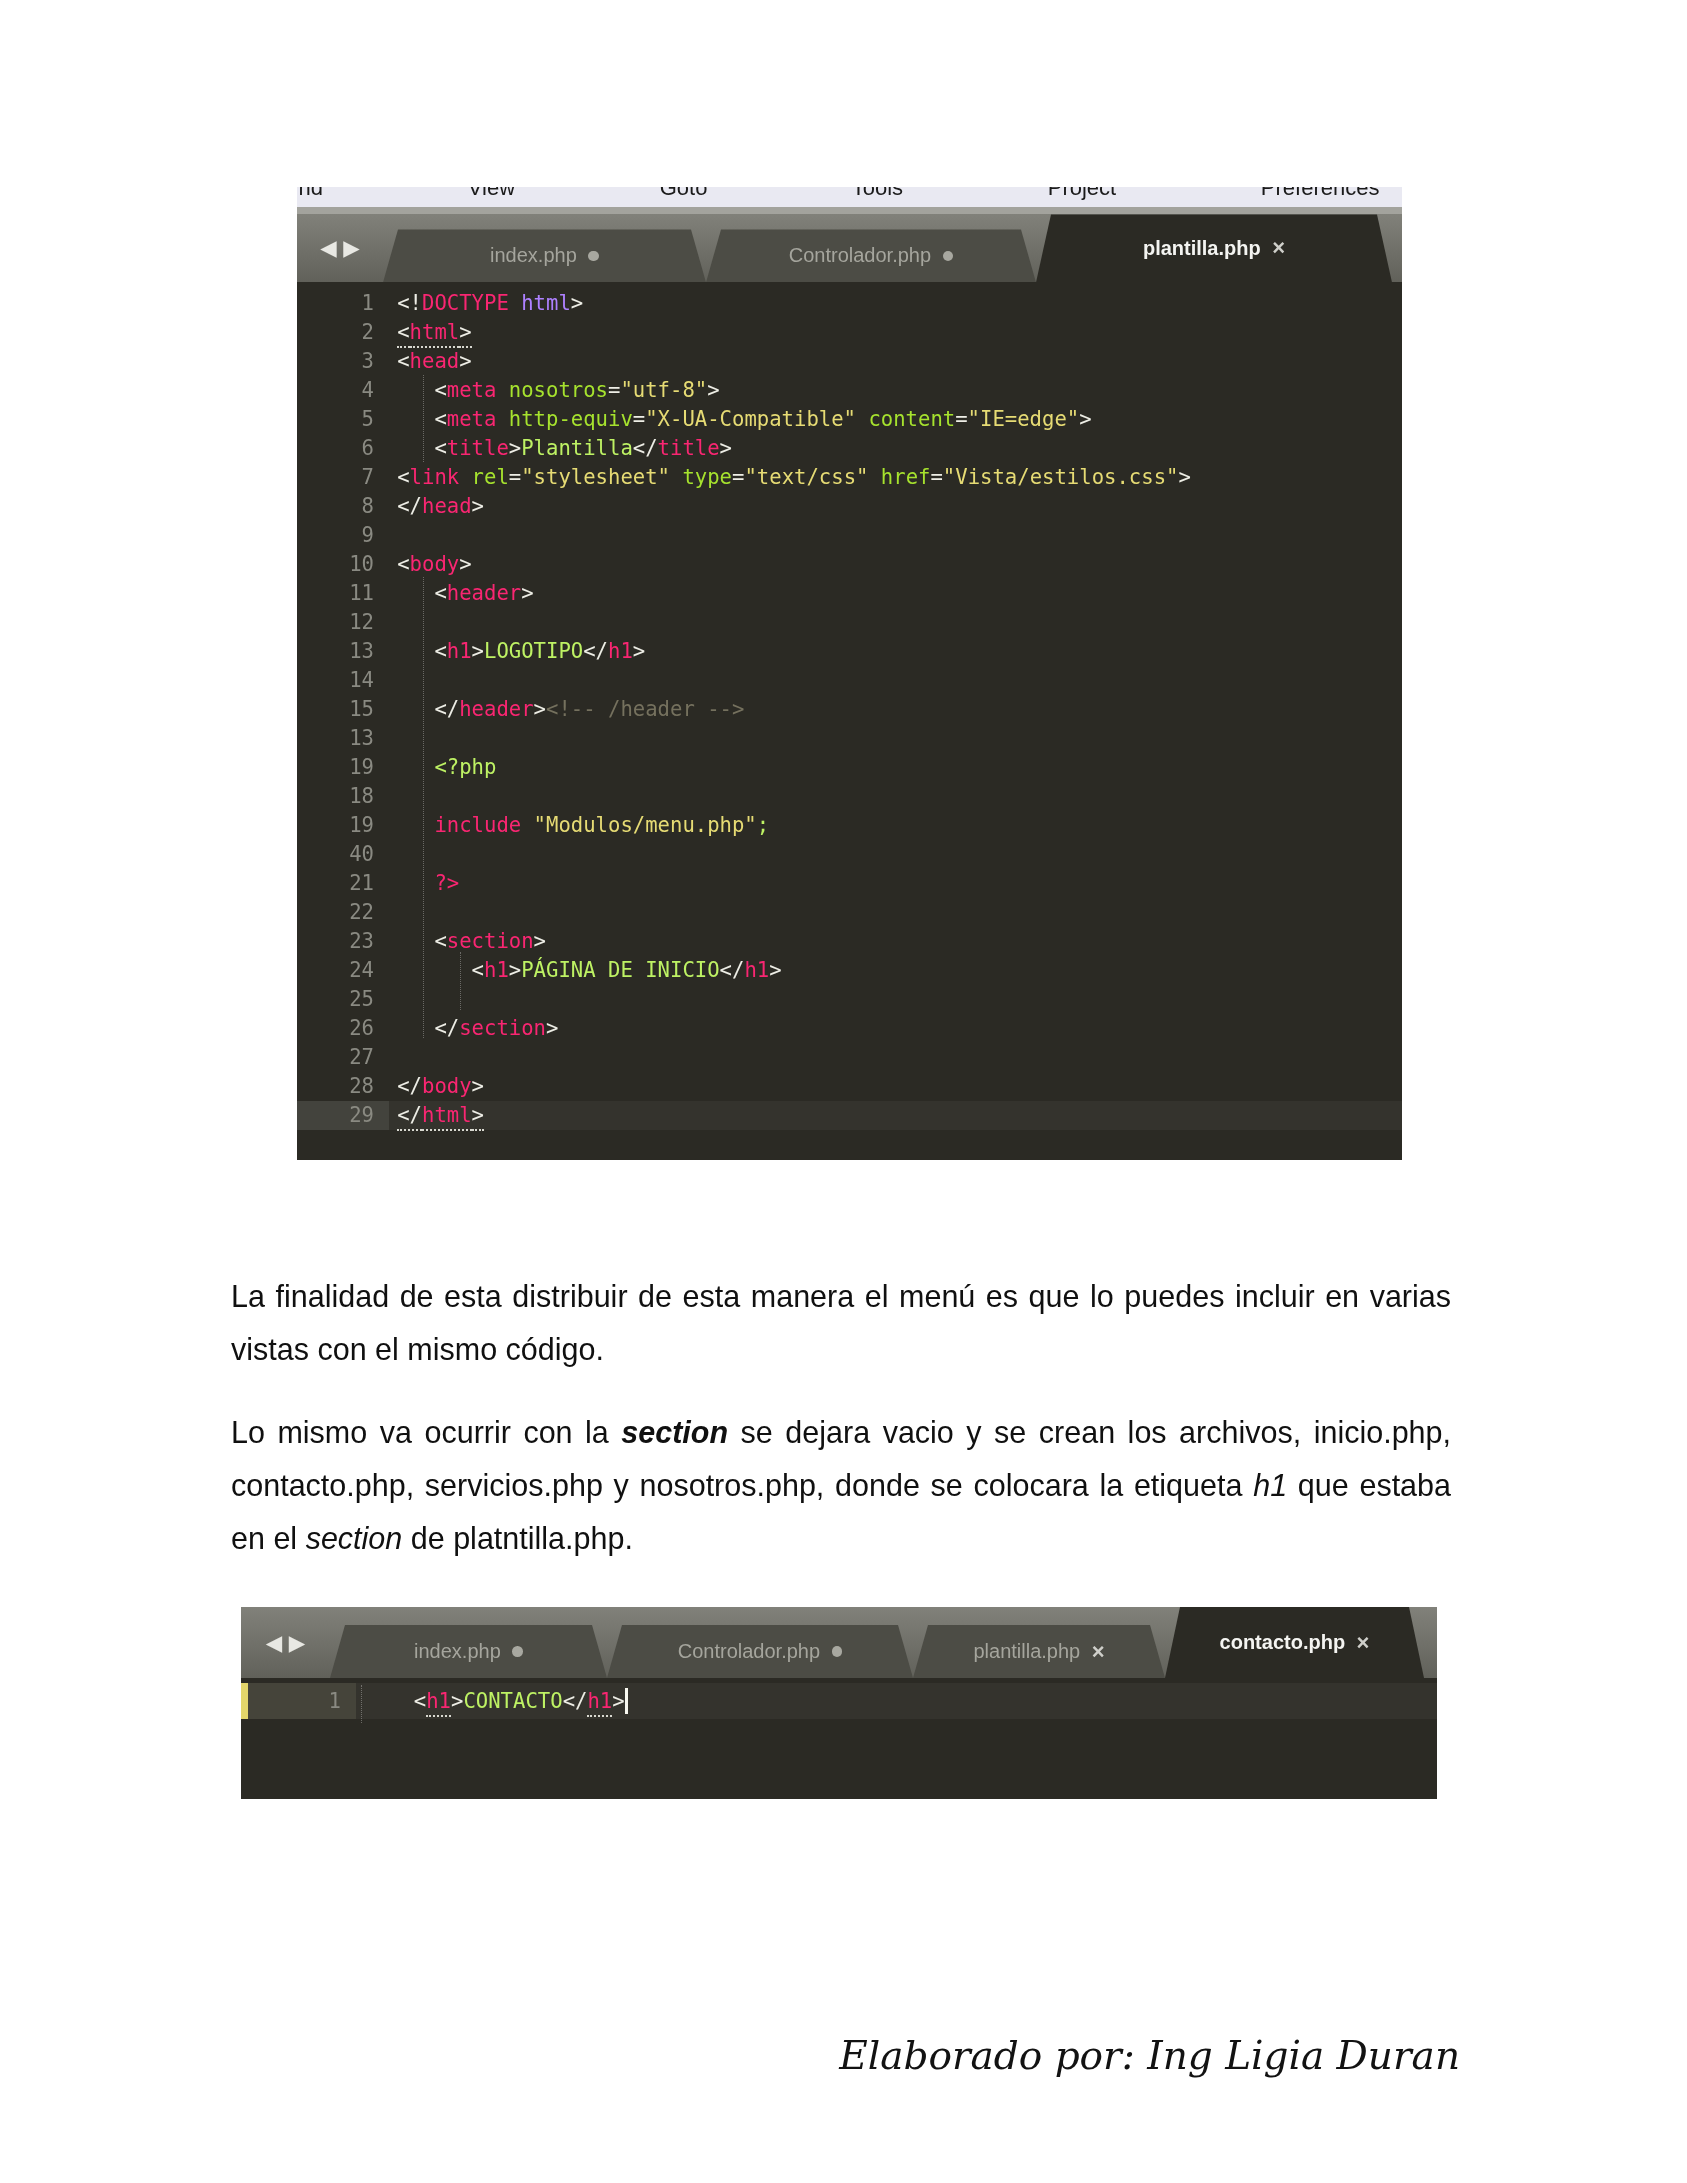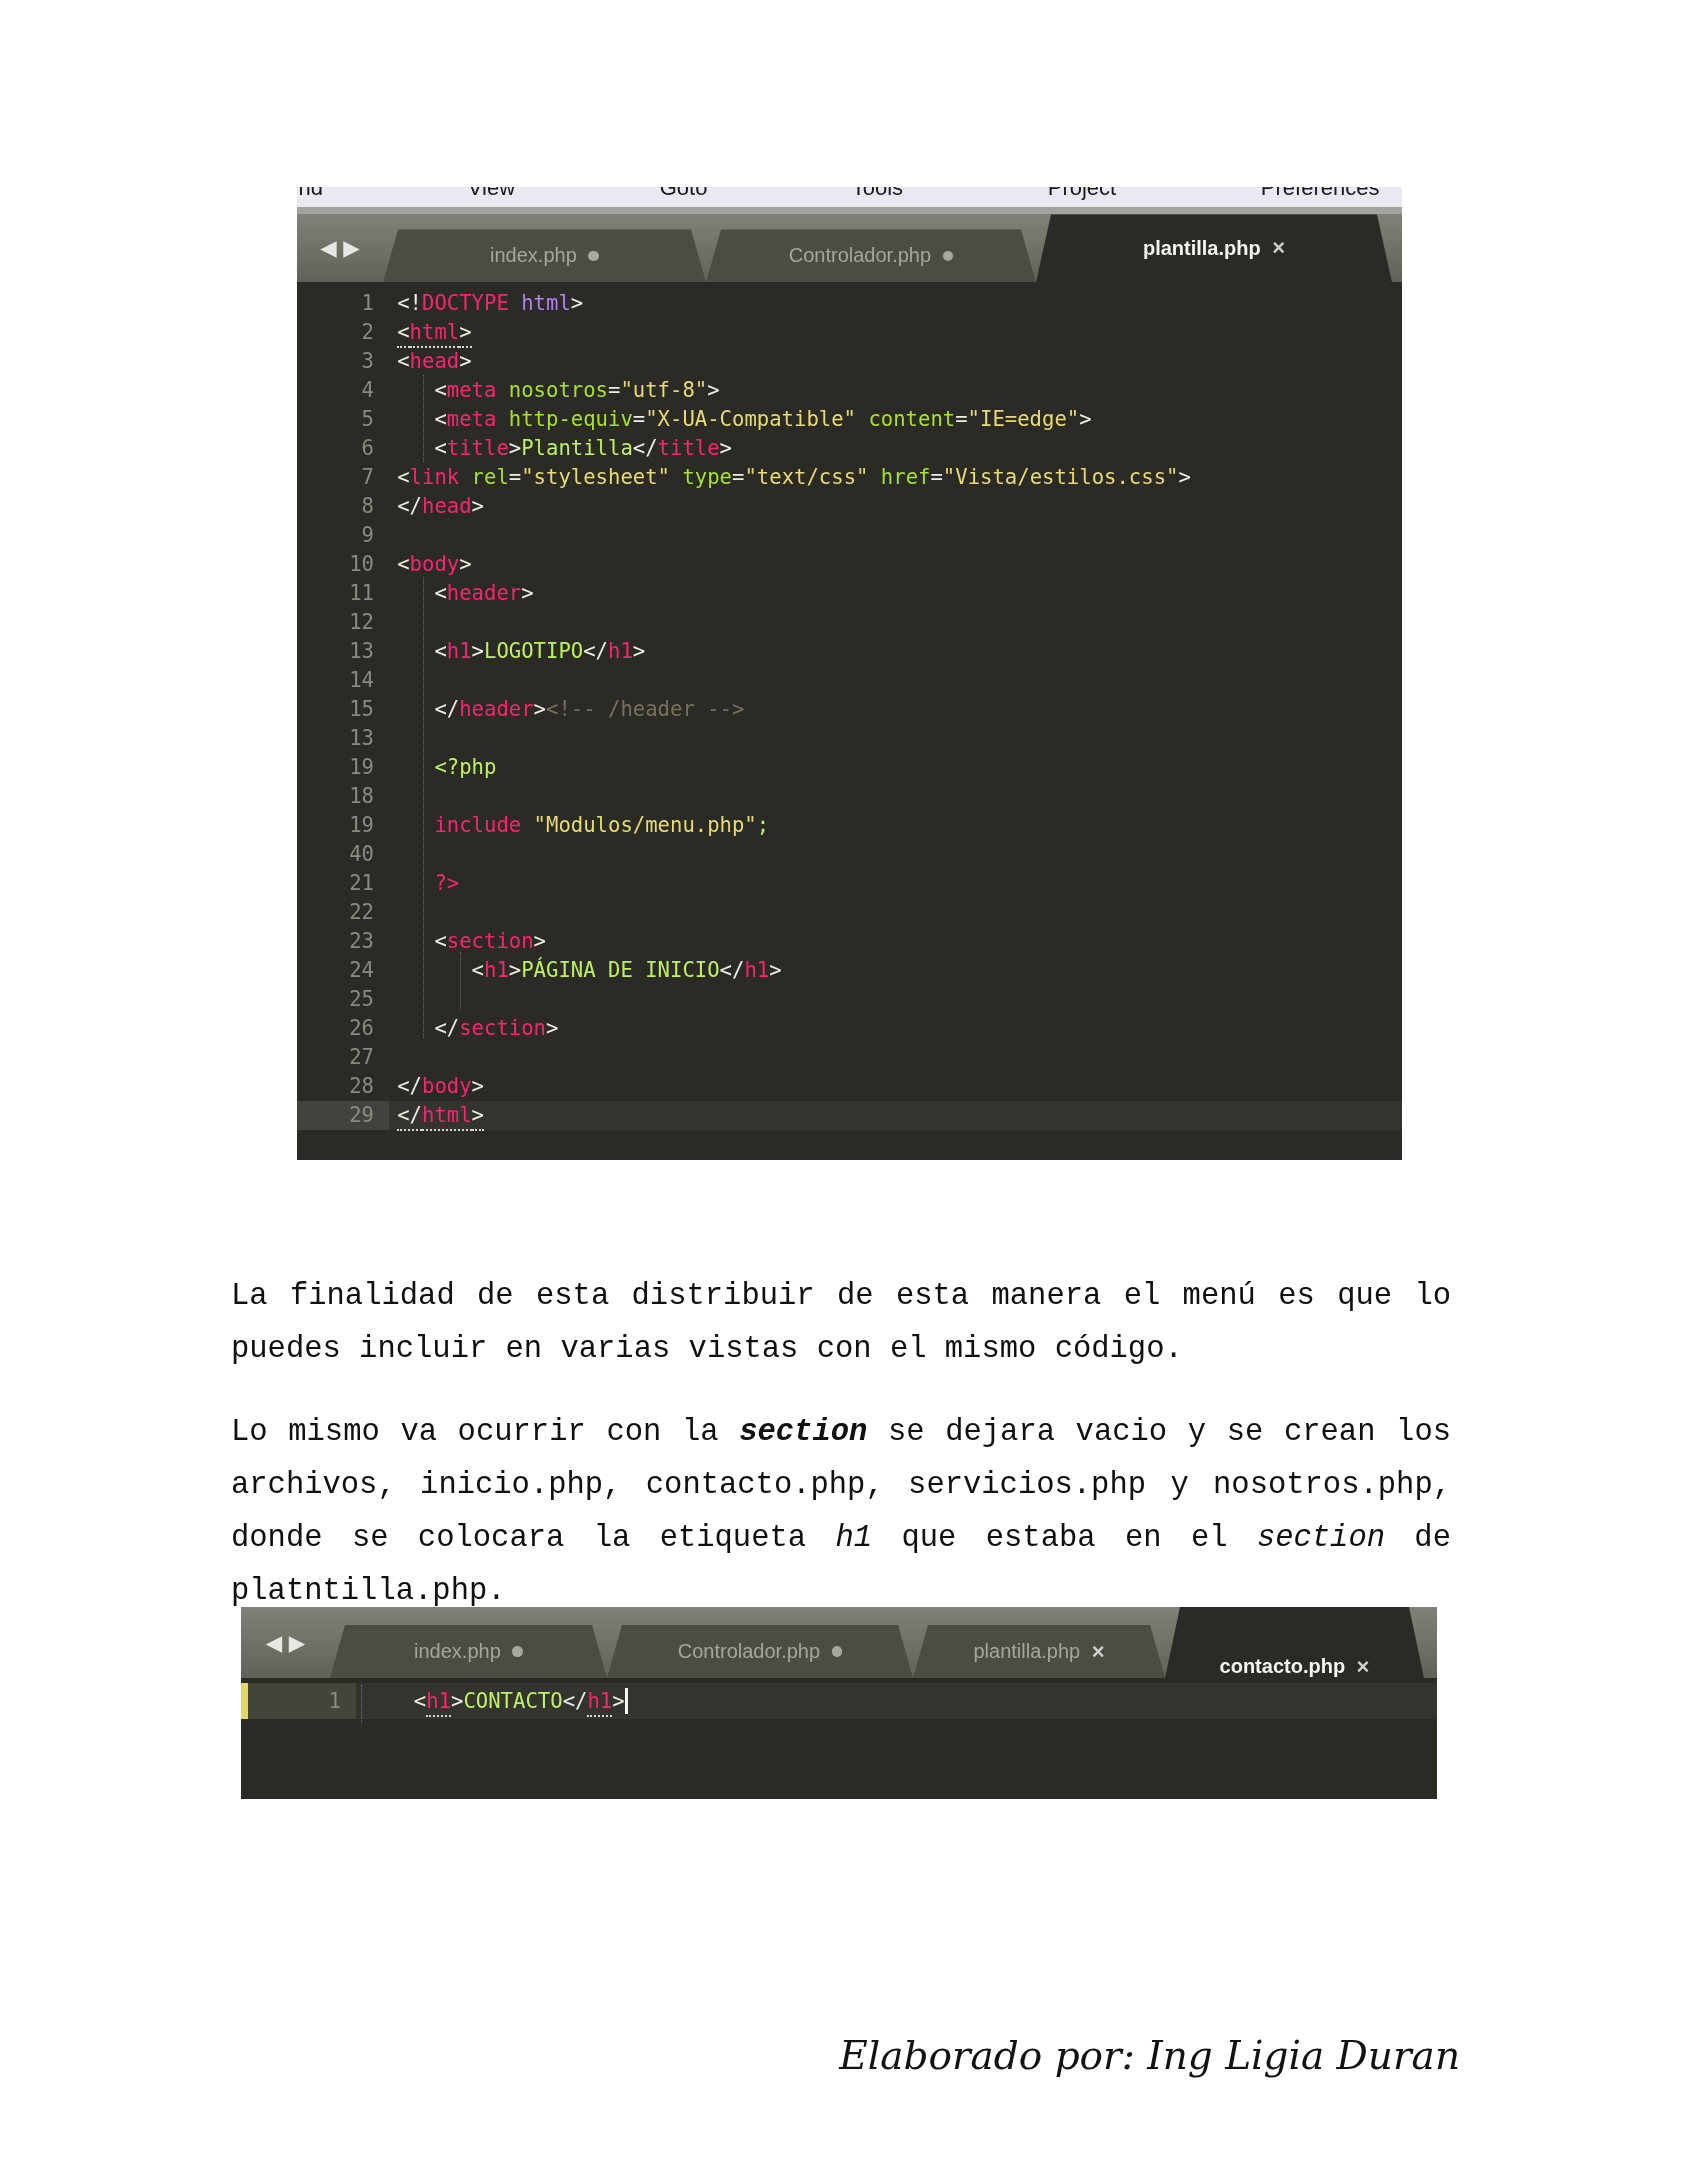--- a/index.html
+++ b/index.html
@@ -77,21 +77,21 @@
   .indent-guide{position:absolute;width:0;border-left:1.6px dotted rgba(255,255,255,.30);}
   #e1-guide-head{left:126px;top:93px;height:87px;}
   #e1-guide-body{left:126px;top:295px;height:461px;}
   #e1-guide-sect{left:163px;top:670px;height:58px;}
   #e2-guide{left:120px;top:6.6px;height:38px;}
 
   
   .doc-text{position:absolute;left:231px;top:1270px;width:1229px;color:#101010;}
   .parg{
     margin:0 9px 30px 0;font-size:30.5px;line-height:53px;text-align:justify;
-    font-family:Liberation Mono, monospace;
+    font-family:Liberation Sans, sans-serif;
   }
   .seg-bi{font-weight:bold;font-style:italic;}
   .seg-i{font-style:italic;}
 
   .footer{
     position:absolute;left:231px;top:2033px;width:1229px;text-align:right;
     font-family:"DejaVu Serif",serif;font-style:italic;font-size:39px;color:#121212;
   }
 </style>
 </head>
@@ -262,21 +262,21 @@
           <span class="dot"></span>
         </div>
         <div class="tab" style="width: 306px;">
           <span>Controlador.php</span>
           <span class="dot"></span>
         </div>
         <div class="tab" style="width: 252px;">
           <span>plantilla.php</span>
           <span class="close">×</span>
         </div>
-        <div class="tab active" style="width: 259px; align-items: flex-end;">
+        <div class="tab active" style="width: 259px;">
           <span>contacto.php</span>
           <span class="close">×</span>
         </div>
       </div>
   </div>
   <div class="pane" id="e2-pane">
     <div class="indent-guide" id="e2-guide"></div>
   <div class="cl cur">
         <div class="ybar"></div>
         <div class="gut">1</div>

